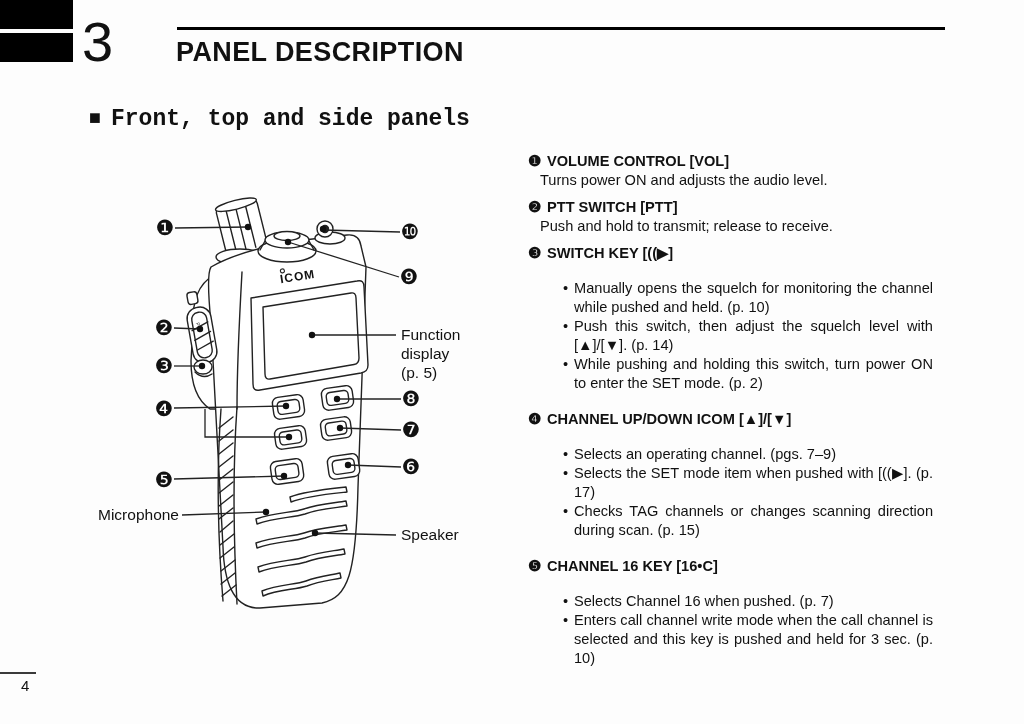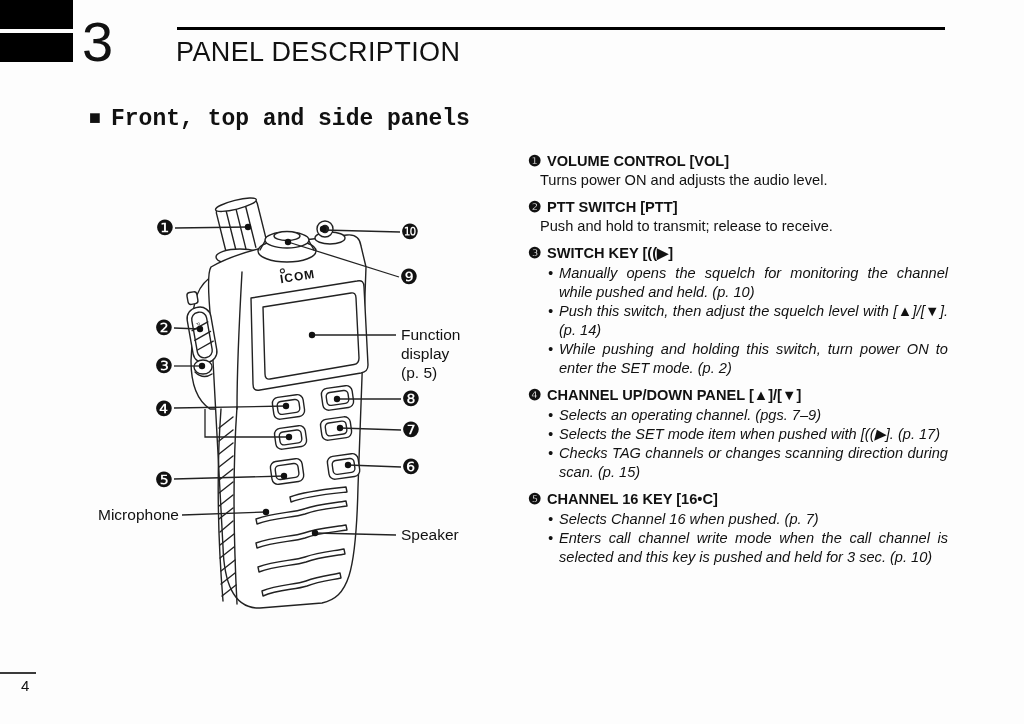--- a/index.html
+++ b/index.html
@@ -7,31 +7,31 @@
     width:1024px;height:724px;position:relative;overflow:hidden;
     background:#fdfdfd;color:#111;
     font-family:"Liberation Sans", sans-serif;
     -webkit-font-smoothing:antialiased;
   }
   .abs{position:absolute;}
   
   .tab-block{background:#000;width:73px;height:29px;left:0;}
   .chapter-num{left:82px;top:14px;font-size:56px;line-height:1;font-weight:400;}
   .header-rule{left:177px;top:27px;width:768px;height:3px;background:#000;}
-  .chapter-title{left:176px;top:37px;font-size:27px;font-weight:normal;letter-spacing:.4px;text-align:right;}
+  .chapter-title{left:176px;top:37px;font-size:27px;font-weight:bold;letter-spacing:.4px;text-align:right;}
   
   .section-title{left:89px;top:106px;font-size:23px;font-weight:bold;font-family:Liberation Mono, monospace;}
   .section-title .marker{margin-right:10px;font-size:20px;vertical-align:1px;}
   
   .right-col{left:528px;top:151px;width:421px;font-size:14.6px;line-height:19px;}
   .item{margin-bottom:7px;}
   .item-head{font-weight:bold;display:flex;align-items:baseline;}
   .inum{font-size:15px;width:19px;flex:0 0 19px;}
   .plain-lines p{margin:0 0 0 12px;}
-  ul.bullets{margin:1px;padding:0 0 0 19px;list-style:none;font-style:italic;}
+  ul.bullets{margin:16px;padding:0 0 0 19px;list-style:none;}
   ul.bullets li{position:relative;padding-left:11px;text-align:justify;}
   ul.bullets li::before{content:"\2022";position:absolute;left:0;}
   
   .page-rule{left:0;top:672px;width:36px;height:2px;background:#3a3a3a;}
   .page-num{left:21px;top:677px;font-size:15px;}
   
   svg text{font-family:"Liberation Sans", sans-serif;}
   .dlabel{font-size:15.5px;fill:#111;}
   .co{font-size:21px;fill:#111;}
 </style>
@@ -231,21 +231,21 @@
     <ul class="bullets">
       <li>Manually opens the squelch for monitoring the channel while pushed and held. (p. 10)</li>
       <li>Push this switch, then adjust the squelch level with [▲]/[▼]. (p. 14)</li>
       <li>While pushing and holding this switch, turn power ON to enter the SET mode. (p. 2)</li>
     </ul>
   </div>
 
   <div class="item">
     <div class="item-head">
         <span class="inum">❹</span>
-        <span>CHANNEL UP/DOWN PANEL [▲]/[▼]</span>
+        <span>CHANNEL UP/DOWN ICOM [▲]/[▼]</span>
       </div>
     <ul class="bullets">
       <li>Selects an operating channel. (pgs. 7–9)</li>
       <li>Selects the SET mode item when pushed with [((▶]. (p. 17)</li>
       <li>Checks TAG channels or changes scanning direction during scan. (p. 15)</li>
     </ul>
   </div>
 
   <div class="item">
     <div class="item-head">

